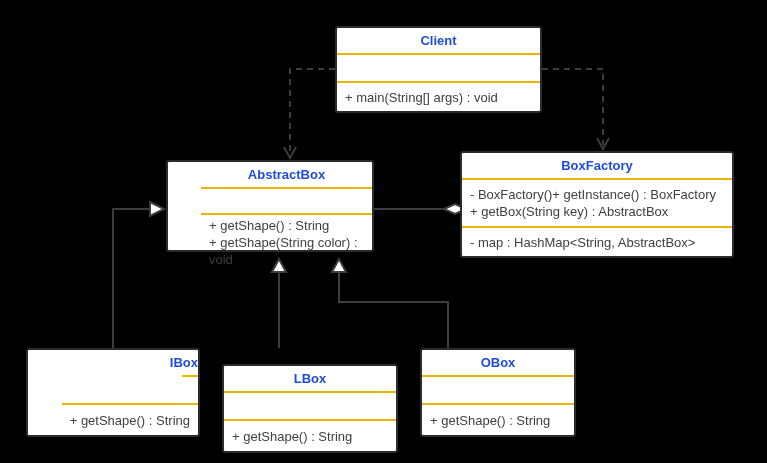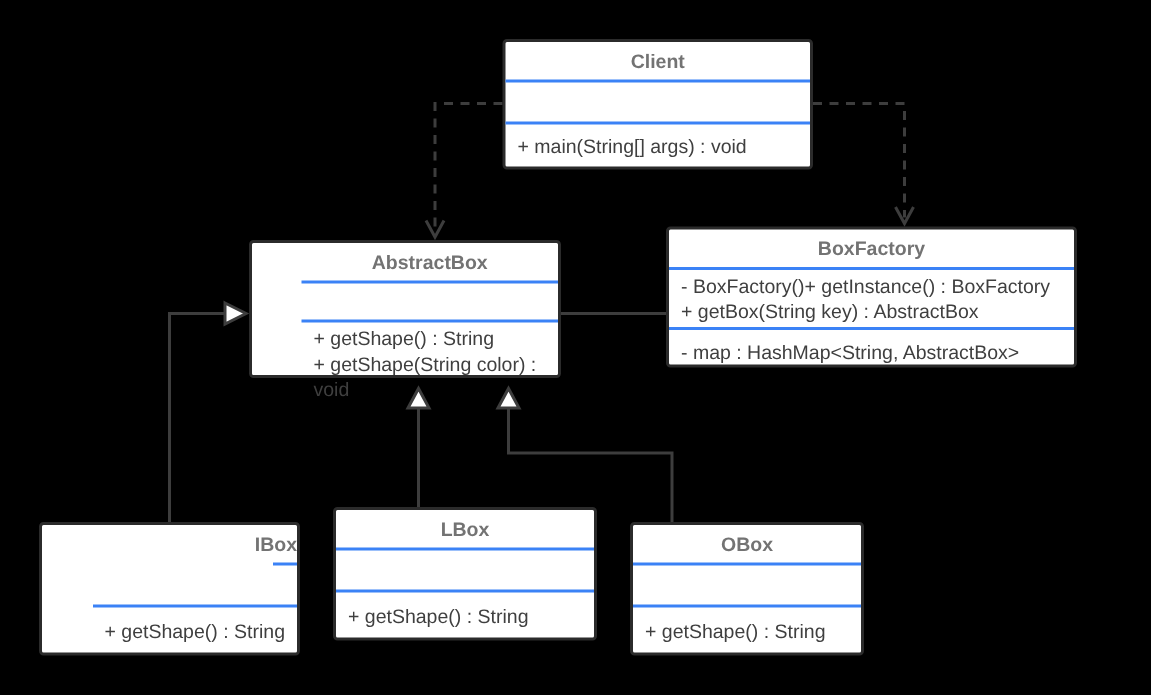--- a/index.html
+++ b/index.html
@@ -6,24 +6,24 @@
   #canvas {
     position:relative; width:767px; height:463px; background:#000000;
     font-family:"Liberation Sans", sans-serif; overflow:hidden;
   }
   svg.edges-layer { position:absolute; left:0; top:0; width:767px; height:463px; }
   .uml-class {
     position:absolute; background:#ffffff; border:2px solid #2b2b2b;
     border-radius:3px; box-sizing:border-box; display:flex; flex-direction:column;
   }
   .sec { box-sizing:border-box; flex:none; }
-  .sec + .sec { border-top:2px solid #3b82f6; }
+  .sec + .sec { border-top:2px solid #eab308; }
   .sec.title {
     display:flex; align-items:center; justify-content:center;
-    font-weight:bold; font-size:13px; color:#737373; height:25px;
+    font-weight:bold; font-size:13px; color:#1d4ed8; height:25px;
   }
   .sec.attrs, .sec.methods {
     display:flex; flex-direction:column; justify-content:center;
     padding:2px 8px; font-size:13px; color:#3f3f3f; line-height:17px;
   }
   .sec.methods { flex:1; }
   .edge { stroke:#3d3d3d; stroke-width:2; fill:none; }
   .edge.dashed { stroke-dasharray:6 5; }
   .head-open { stroke:#3d3d3d; stroke-width:2; fill:none; }
   .head-hollow { stroke:#3d3d3d; stroke-width:2; fill:#ffffff; }
@@ -76,40 +76,40 @@
 
   <div class="uml-class" style="left:166px;top:160px;width:208px;height:92px;padding-left:33px;">
     <div class="sec title">AbstractBox</div>
     <div class="sec attrs" style="height:26px;"></div>
     <div class="sec methods">
       <div class="member">+ getShape() : String</div>
       <div class="member">+ getShape(String color) : void</div>
     </div>
   </div>
 
-  <div class="uml-class" style="left:444px;top:151px;width:274px;height:94px;">
+  <div class="uml-class" style="left:460px;top:151px;width:274px;height:107px;">
     <div class="sec title">BoxFactory</div>
     <div class="sec methods">
       <div class="member">- BoxFactory()+ getInstance() : BoxFactory</div>
       <div class="member">+ getBox(String key) : AbstractBox</div>
     </div>
     <div class="sec attrs" style="height:30px;">
       <div class="member">- map : HashMap&lt;String, AbstractBox&gt;</div>
     </div>
   </div>
 
   <div class="uml-class" style="left:26px;top:348px;width:174px;height:89px;align-items:flex-end;">
     <div class="sec title">IBox</div>
     <div class="sec attrs" style="height:28px;"></div>
     <div class="sec methods">
       <div class="member">+ getShape() : String</div>
     </div>
   </div>
 
-  <div class="uml-class" style="left:222px;top:338px;width:176px;height:89px;">
+  <div class="uml-class" style="left:222px;top:364px;width:176px;height:89px;">
     <div class="sec title">LBox</div>
     <div class="sec attrs" style="height:28px;"></div>
     <div class="sec methods">
       <div class="member">+ getShape() : String</div>
     </div>
   </div>
 
   <div class="uml-class" style="left:420px;top:348px;width:156px;height:89px;">
     <div class="sec title">OBox</div>
     <div class="sec attrs" style="height:28px;"></div>

